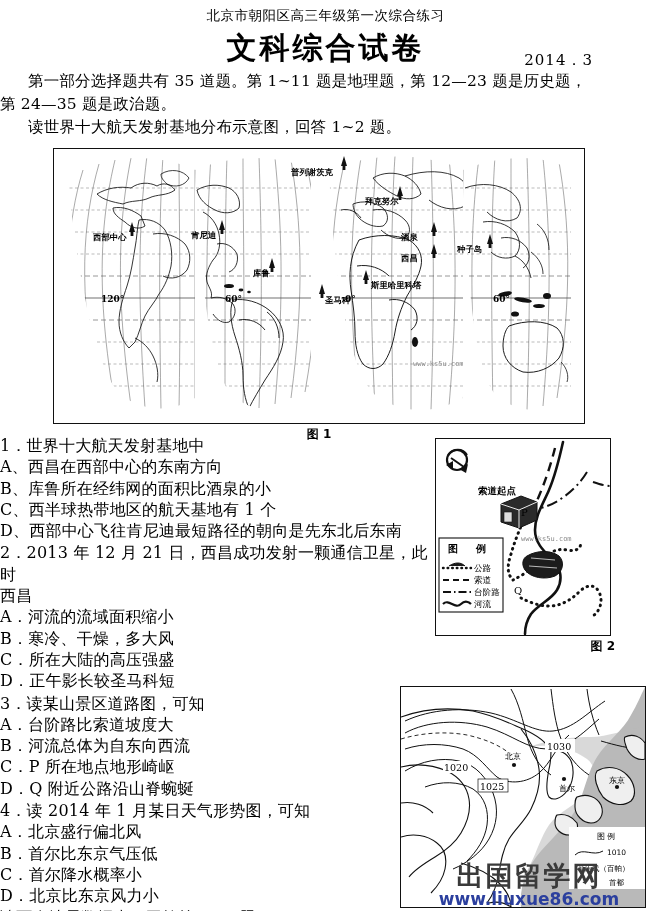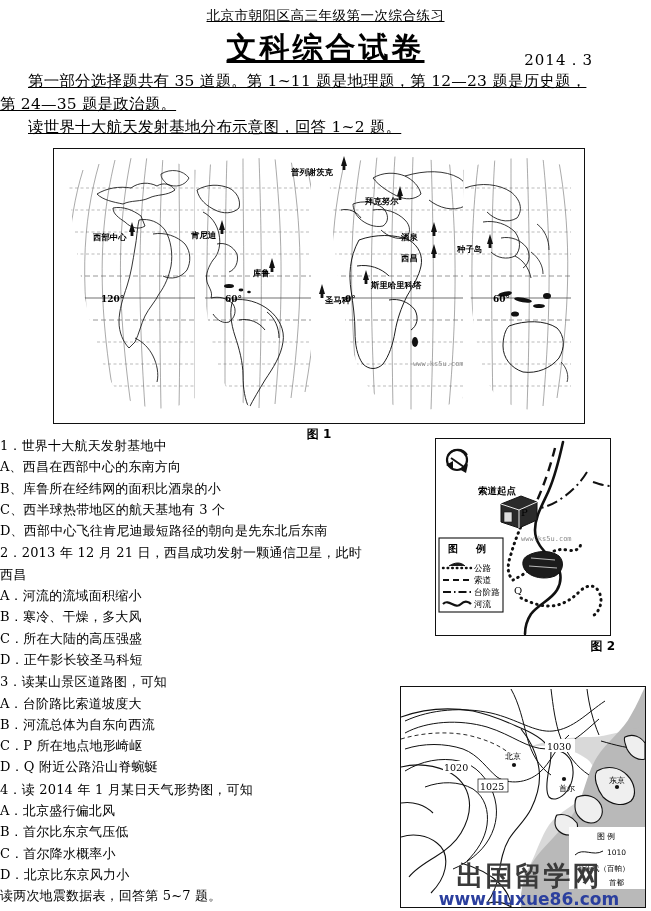--- a/index.html
+++ b/index.html
@@ -1,21 +1,21 @@
 <!DOCTYPE html>
 <html><head>
 <meta charset="utf-8">
 <style>
   html,body{margin:0;padding:0;background:#fff;}
   body{
     width:651px;height:911px;position:relative;overflow:hidden;
     font-family:"DejaVu Serif","Liberation Serif",serif;
     color:#000;
   }
-  .page{position:absolute;inset:0;text-decoration:underline;}
+  .page{position:absolute;inset:0;}
 
   
   .hdr-line{
     text-align:center;font-size:13.5px;letter-spacing:.5px;
     margin:7px 0 0 0;font-family:"DejaVu Sans","Liberation Sans",sans-serif;
   }
   .title-row{position:relative;height:42px;margin-top:2px;}
   .big-title{
     text-align:center;font-size:30px;font-weight:bold;letter-spacing:3px;
     font-family:"DejaVu Sans","Liberation Sans",sans-serif;line-height:42px;
@@ -41,21 +41,21 @@
     font-family:"DejaVu Sans","Liberation Sans",sans-serif;
   }
   .lon-label{
     font-size:9px;font-weight:bold;fill:#000;
     font-family:"DejaVu Serif","Liberation Serif",serif;
   }
   .wm-small{font-size:7px;fill:#8a8a8a;font-family:"DejaVu Sans Mono","Liberation Mono",monospace;}
 
   
   .qcol{position:absolute;left:0;top:434px;width:430px;}
-  .q{font-size:13px;line-height:21.3px;letter-spacing:.2px;}
+  .q{font-size:16px;line-height:21.3px;letter-spacing:.2px;}
   .q-stem{margin-top:1px;}
   .q-opt{}
   .q-cont{padding-left:0;}
 
   
   .fig2-wrap{position:absolute;left:435px;top:438px;width:176px;height:198px;}
   .fig2-frame{position:absolute;inset:0;border:1.2px solid #111;background:#fff;}
   .fig2-cap{
     position:absolute;left:0;top:200px;width:180px;text-align:right;
     font-size:12px;font-weight:bold;font-family:"DejaVu Sans","Liberation Sans",sans-serif;
@@ -312,21 +312,21 @@
     <div class="fig1-cap">图 1</div>
   </div>
 
   <div class="qcol">
 
     <div class="q q-stem">
       <span>1．</span><span>世界十大航天发射基地中</span>
     </div>
     <div class="q q-opt">A、西昌在西部中心的东南方向</div>
     <div class="q q-opt">B、库鲁所在经纬网的面积比酒泉的小</div>
-    <div class="q q-opt">C、西半球热带地区的航天基地有 3 个</div>
+    <div class="q q-opt">C、西半球热带地区的航天基地有 1 个</div>
     <div class="q q-opt">D、西部中心飞往肯尼迪最短路径的朝向是先东北后东南</div>
 
     <div class="q q-stem">
       <span>2．</span><span>2013 年 12 月 21 日，西昌成功发射一颗通信卫星，此时</span>
     </div>
     <div class="q q-cont">西昌</div>
     <div class="q q-opt">A．河流的流域面积缩小</div>
     <div class="q q-opt">B．寒冷、干燥，多大风</div>
     <div class="q q-opt">C．所在大陆的高压强盛</div>
     <div class="q q-opt">D．正午影长较圣马科短</div>

